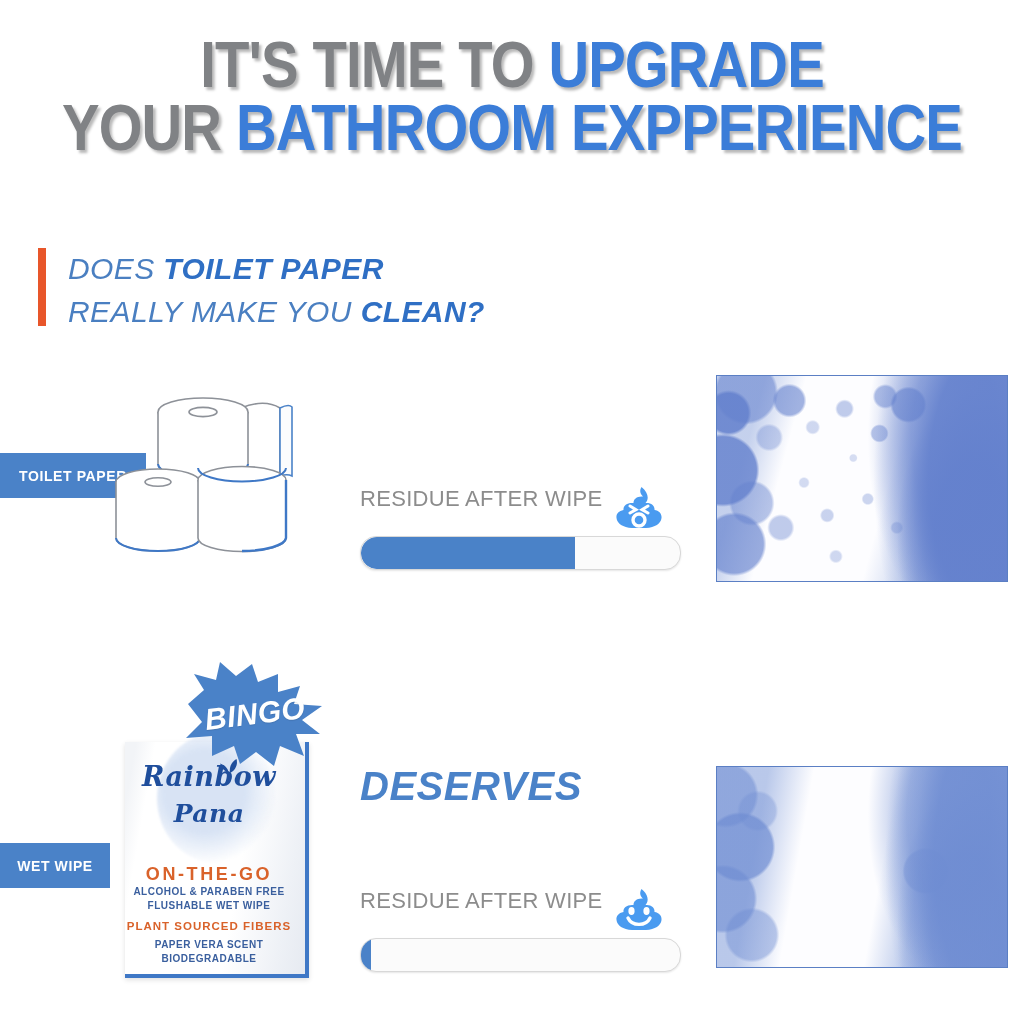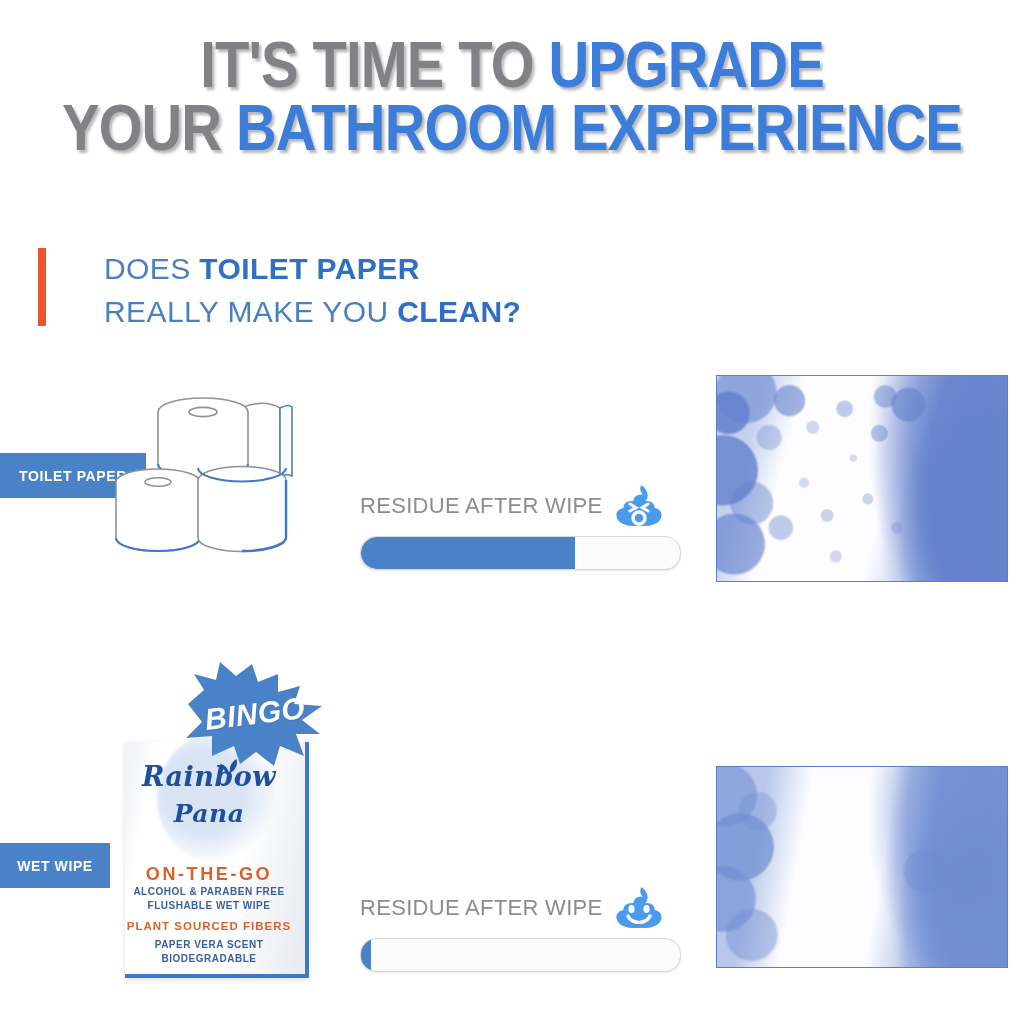--- a/index.html
+++ b/index.html
@@ -28,45 +28,44 @@
   .hl-gray{color:#808285;text-shadow:3px 3px 3px rgba(0,0,0,0.28);}
   .hl-blue{color:#3b7dd8;text-shadow:3px 3px 3px rgba(0,0,0,0.28);}
 
   
   .subhead{
     position:absolute;left:38px;top:248px;
     display:flex;align-items:stretch;
   }
   .sub-bar{width:8px;background:#e8562a;margin-right:22px;height:78px;}
   .sub-text{
-    color:#4a7fc1;
+    font-style:italic;color:#4a7fc1;
     font-size:30px;line-height:1.42;
     letter-spacing:0.4px;
-    margin-left:36px;
   }
   .sub-text b{font-weight:bold;color:#2f6fc4;}
 
   
   .tab{
     position:absolute;left:0;
     background:#4a82c8;color:#ffffff;
     font-size:14px;font-weight:bold;letter-spacing:0.6px;
     display:flex;align-items:center;justify-content:center;
   }
   #tab-toilet{top:453px;width:146px;height:45px;}
   #tab-wipe{top:843px;width:110px;height:45px;}
 
   
   .rolls{position:absolute;left:110px;top:372px;width:220px;height:212px;}
 
   
   .meter{position:absolute;}
   #meter-1{left:360px;top:486px;width:330px;}
   #meter-2{left:360px;top:888px;width:330px;}
-  .meter-row{display:flex;align-items:center;height:40px;}
+  .meter-row{display:flex;align-items:flex-start;height:40px;}
   .meter-label{
     color:#8c8c8c;font-size:22px;letter-spacing:0.3px;white-space:nowrap;
   }
   .poop{margin-left:12px;width:48px;height:44px;flex:0 0 48px;}
   .bar{
     position:relative;margin-top:10px;
     height:32px;width:319px;
     background:#fbfbfb;
     border:1px solid #d8d8d8;
     border-radius:16px;
@@ -296,20 +295,21 @@
   </div>
 
   <div class="bingo">
     <svg viewBox="0 0 150 108" width="150" height="108">
       <path d="M8 44 L24 30 L14 14 L36 20 L40 2 L56 16 L72 4 L78 22 L98 14 L98 32 L120 26 L114 44 L142 46 L122 60 L140 74 L116 74 L124 96 L100 86 L94 106 L76 92 L60 104 L54 86 L32 96 L32 76 L6 78 L22 62 Z" fill="#4a82c8"></path>
     </svg>
     <div class="bingo-text">BINGO</div>
   </div>
 
   <div class="bigcopy">
+    <span>DESERVES</span>
   </div>
 
   <div class="meter" id="meter-2">
     <div class="meter-row">
       <span class="meter-label">RESIDUE AFTER WIPE</span>
       <span class="poop">
         <svg viewBox="0 0 48 44" width="48" height="44">
           <path d="M26.5 1 C24 5 25.5 8.5 28 10.5 C22 10 18.5 13 18.5 17 C12 16.5 8 19.5 8.5 24 C3.5 25 1 28 1.5 32 C2 37.5 8 41.5 17 42 L31 42 C40 41.5 46 37.5 46.5 32 C47 27.8 44 24.6 39.5 24 C40 19.5 36 16.4 30.5 17 C34.5 13 33 6 26.5 1 Z" fill="#4a9bf0"></path>
           <ellipse cx="16.5" cy="23" rx="3.1" ry="4" fill="#ffffff"></ellipse>
           <ellipse cx="31.5" cy="23" rx="3.1" ry="4" fill="#ffffff"></ellipse>

